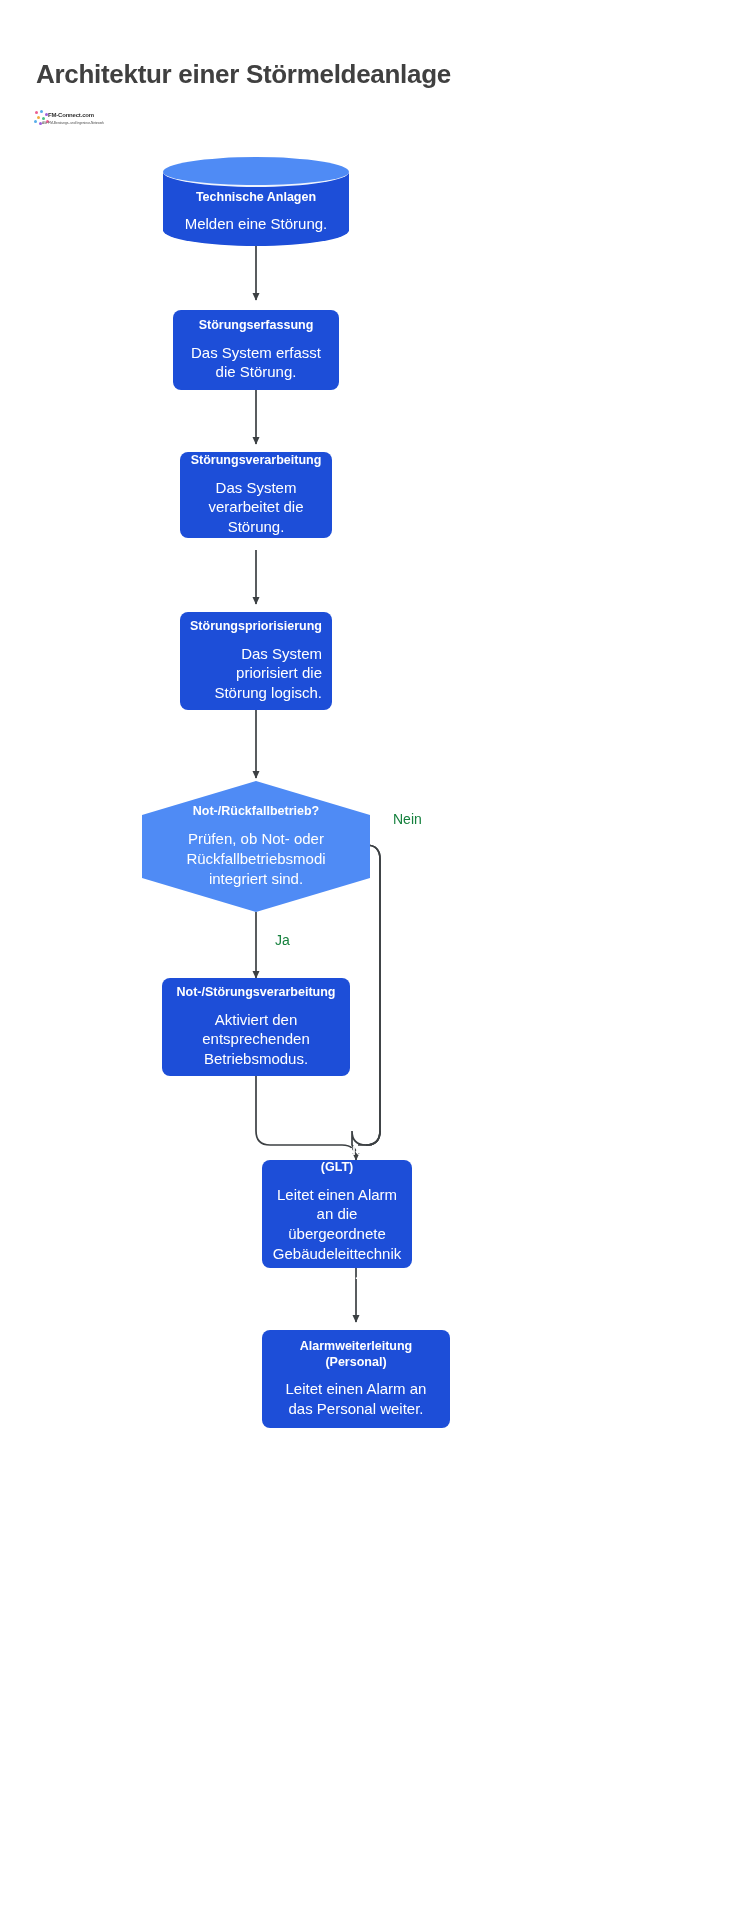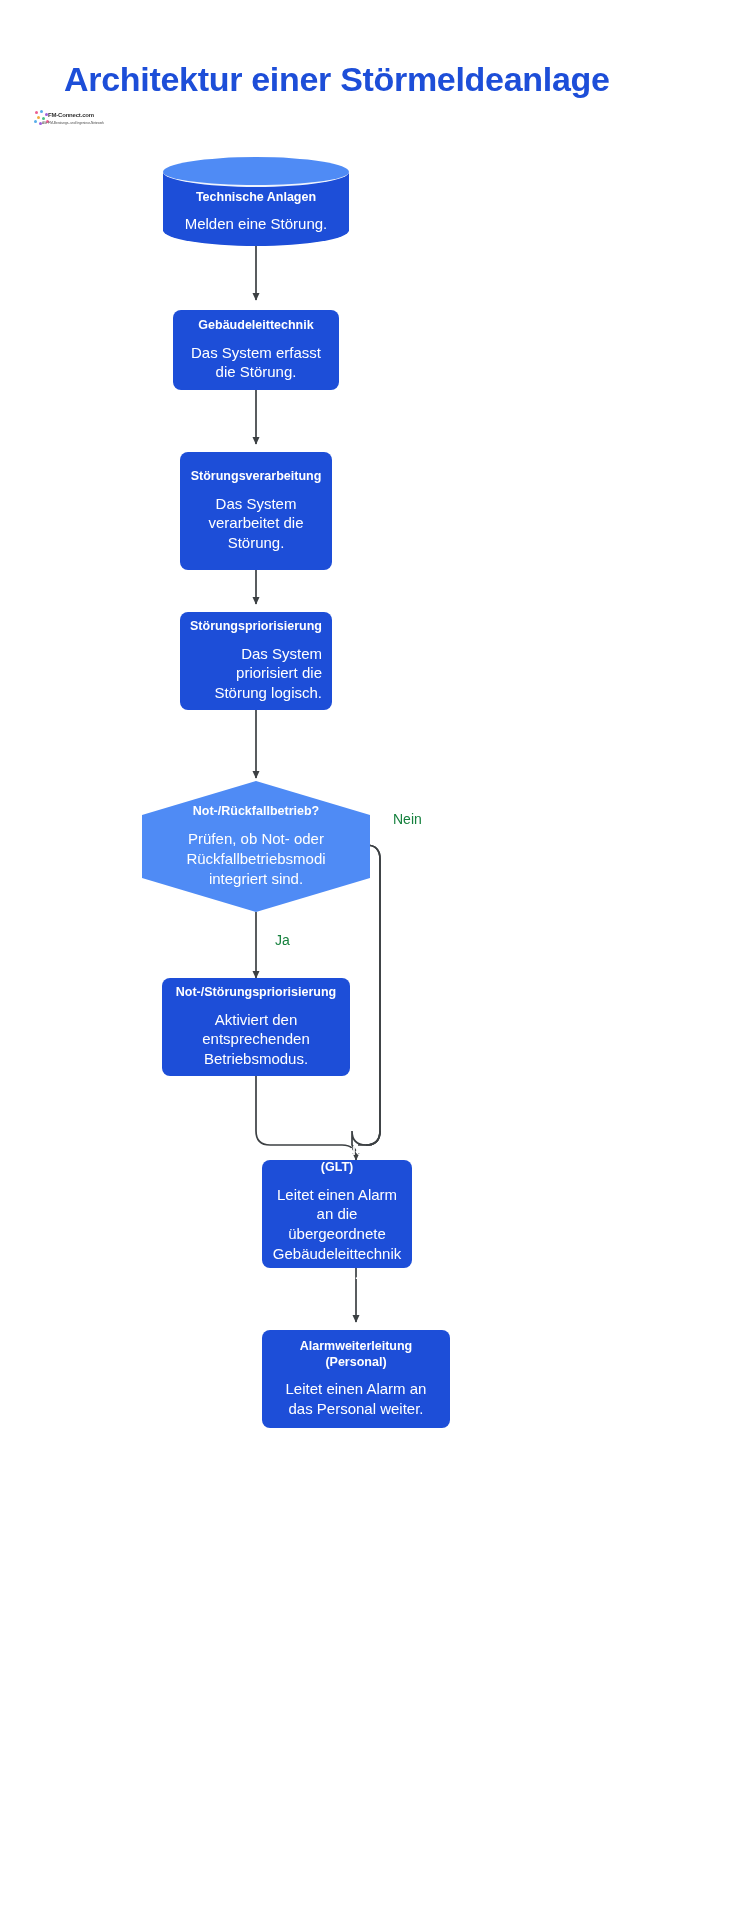--- a/index.html
+++ b/index.html
@@ -16,27 +16,26 @@
     height: 1920px;
     background: #ffffff;
   }
 
   
   #page-title {
     position: absolute;
     left: 36px;
     top: 60px;
     width: 660px;
-    font-size: 34px;
+    font-size: 26px;
     font-weight: bold;
-    color: #1d4ed8;
+    color: #404040;
     letter-spacing: -0.3px;
     line-height: 1.15;
     white-space: nowrap;
-    margin-left: 28px;
   }
   #brand-logo {
     position: absolute;
     left: 34px;
     top: 108px;
     width: 52px;
     height: 24px;
   }
   #brand-logo .logo-mark {
     position: absolute;
@@ -217,26 +216,26 @@
     <div class="node cylinder" style="left:163px; top:158px; width:186px; height:88px;">
       <div class="cyl-top"></div>
       <div class="node-inner">
         <div class="node-title">Technische Anlagen</div>
         <div class="node-desc">Melden eine Störung.</div>
       </div>
     </div>
 
     <div class="node rect" style="left:173px; top:310px; width:166px; height:80px;">
       <div class="node-inner">
-        <div class="node-title">Gebäudeleittechnik</div>
+        <div class="node-title">Störungserfassung</div>
         <div class="node-desc">Das System erfasst die Störung.</div>
       </div>
     </div>
 
-    <div class="node rect" style="left:180px; top:452px; width:152px; height:118px;">
+    <div class="node rect" style="left:180px; top:452px; width:152px; height:86px;">
       <div class="node-inner">
         <div class="node-title">Störungsverarbeitung</div>
         <div class="node-desc">Das System verarbeitet die Störung.</div>
       </div>
     </div>
 
     <div class="node rect" style="left:180px; top:612px; width:152px; height:98px;text-align:right;">
       <div class="node-inner">
         <div class="node-title">Störungspriorisierung</div>
         <div class="node-desc">Das System priorisiert die Störung logisch.</div>
@@ -249,21 +248,21 @@
         <div class="node-title">Not-/Rückfallbetrieb?</div>
         <div class="node-desc">Prüfen, ob Not- oder Rückfallbetriebsmodi integriert sind.</div>
       </div>
     </div>
 
     <div class="edge-label" style="left:393px; top:811px;">Nein</div>
     <div class="edge-label" style="left:275px; top:932px;">Ja</div>
 
     <div class="node rect" style="left:162px; top:978px; width:188px; height:98px;">
       <div class="node-inner">
-        <div class="node-title">Not-/Störungspriorisierung</div>
+        <div class="node-title">Not-/Störungsverarbeitung</div>
         <div class="node-desc">Aktiviert den entsprechenden Betriebsmodus.</div>
       </div>
     </div>
 
     <div class="node rect" style="left:262px; top:1160px; width:150px; height:108px;">
       <div class="node-inner">
         <div class="node-title">Alarmweiterleitung (GLT)</div>
         <div class="node-desc">Leitet einen Alarm an die übergeordnete Gebäudeleittechnik weiter.</div>
       </div>
     </div>

